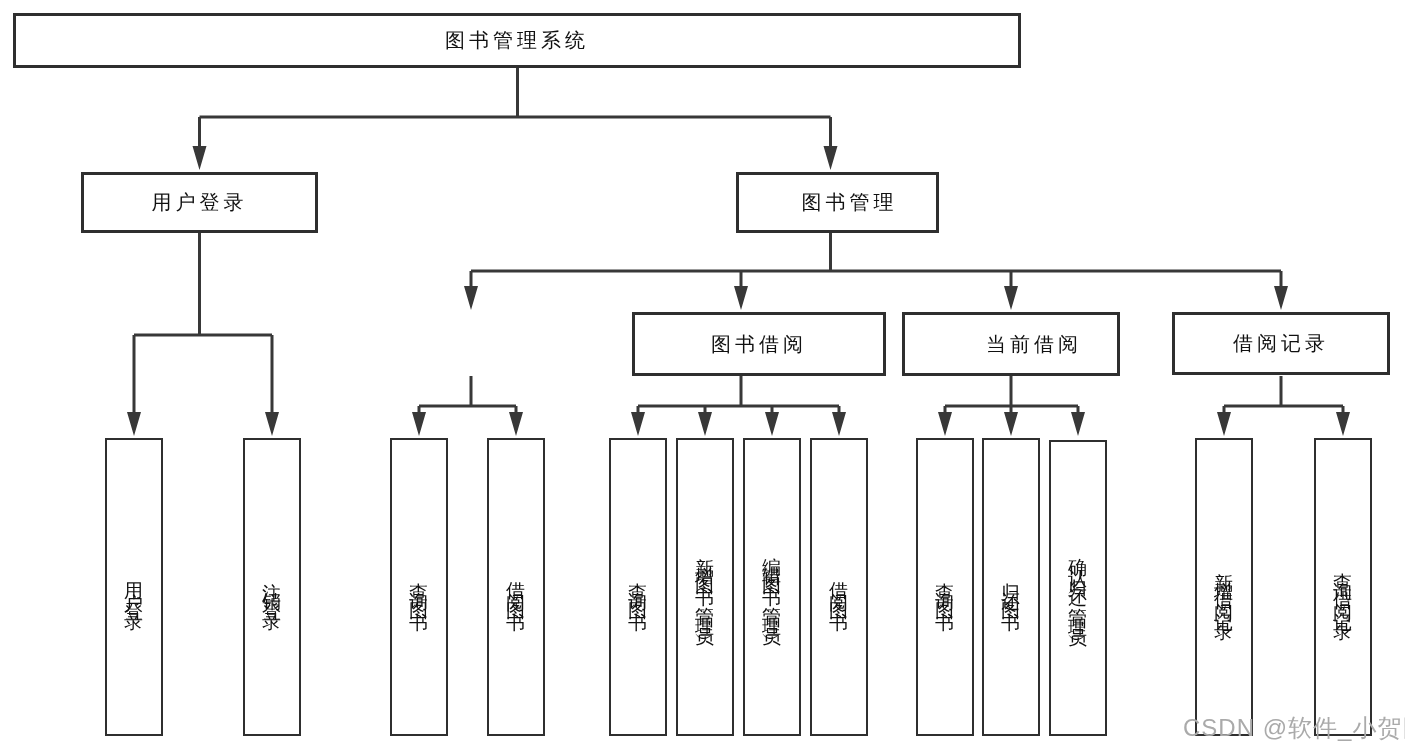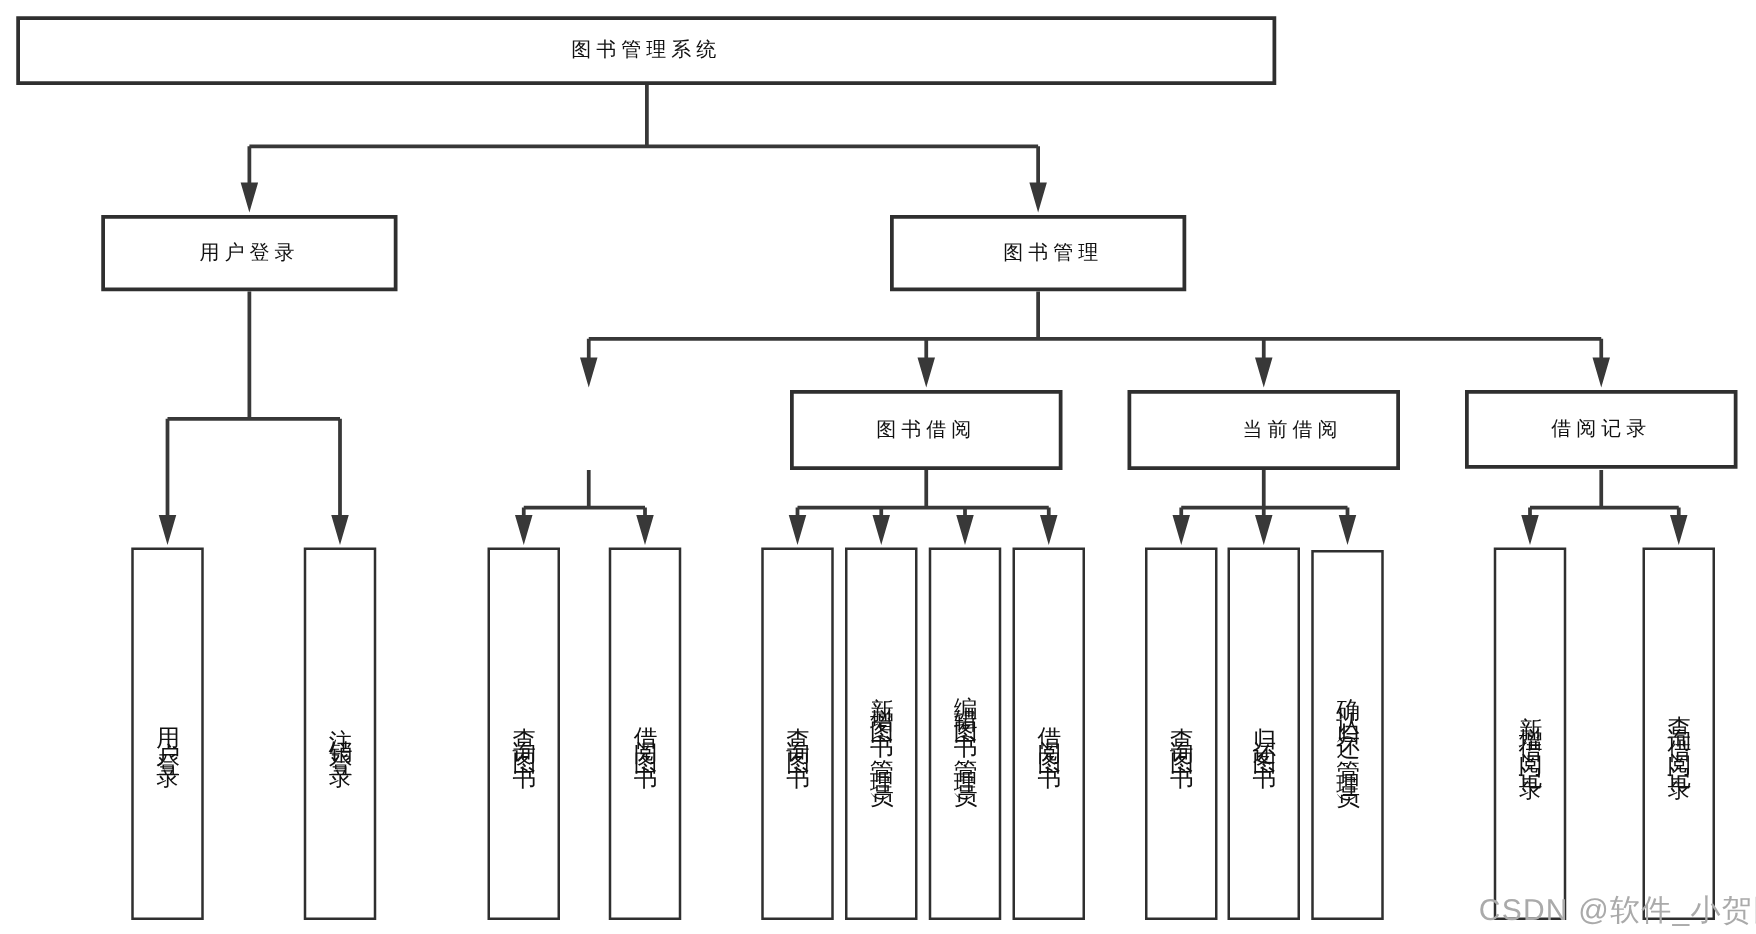--- a/index.html
+++ b/index.html
@@ -26,21 +26,21 @@
     position: absolute;
     box-sizing: border-box;
     background: #ffffff;
     border: 3px solid #2f2f2f;
     display: flex;
     align-items: center;
     justify-content: center;
     text-align: center;
   }
   .hbox {
-    font-size: 16px;
+    font-size: 20px;
     letter-spacing: 4px;
     white-space: nowrap;
     font-family: Liberation Serif, serif;
   }
   .root {
     border-width: 3px;
   }
   .vbox {
     writing-mode: vertical-rl;
     text-orientation: mixed;
@@ -79,23 +79,23 @@
              M127 412h14L134 436z M265 412h14L272 436z
              M412 412h14L419 436z M509 412h14L516 436z
              M631 412h14L638 436z M698 412h14L705 436z M765 412h14L772 436z M832 412h14L839 436z
              M938 412h14L945 436z M1004 412h14L1011 436z M1071 412h14L1078 436z
              M1217 412h14L1224 436z M1336 412h14L1343 436z" fill="#383838" stroke="none"></path>
   </svg>
 
   <div class="node hbox root" style="left:13px; top:13px; width:1008px; height:55px;">图书管理系统</div>
 
   <div class="node hbox" style="left:81px; top:172px; width:237px; height:61px;">用户登录</div>
-  <div class="node hbox" style="left:712px; top:172px; width:237px; height:61px;padding-left:24px;">图书管理</div>
+  <div class="node hbox" style="left:736px; top:172px; width:203px; height:61px;padding-left:24px;">图书管理</div>
 
-  <div class="node hbox" style="left:632px; top:312px; width:218px; height:64px;">图书借阅</div>
+  <div class="node hbox" style="left:632px; top:312px; width:254px; height:64px;">图书借阅</div>
   <div class="node hbox" style="left:902px; top:312px; width:218px; height:64px;padding-left:46px;">当前借阅</div>
   <div class="node hbox" style="left:1172px; top:312px; width:218px; height:63px;">借阅记录</div>
 
   <div class="node vbox" style="left:105px; top:438px; width:58px; height:298px;">用户登录</div>
   <div class="node vbox" style="left:243px; top:438px; width:58px; height:298px;">注销登录</div>
 
   <div class="node vbox" style="left:390px; top:438px; width:58px; height:298px;">查询图书</div>
   <div class="node vbox" style="left:487px; top:438px; width:58px; height:298px;">借阅图书</div>
 
   <div class="node vbox" style="left:609px; top:438px; width:58px; height:298px;">查询图书</div>

